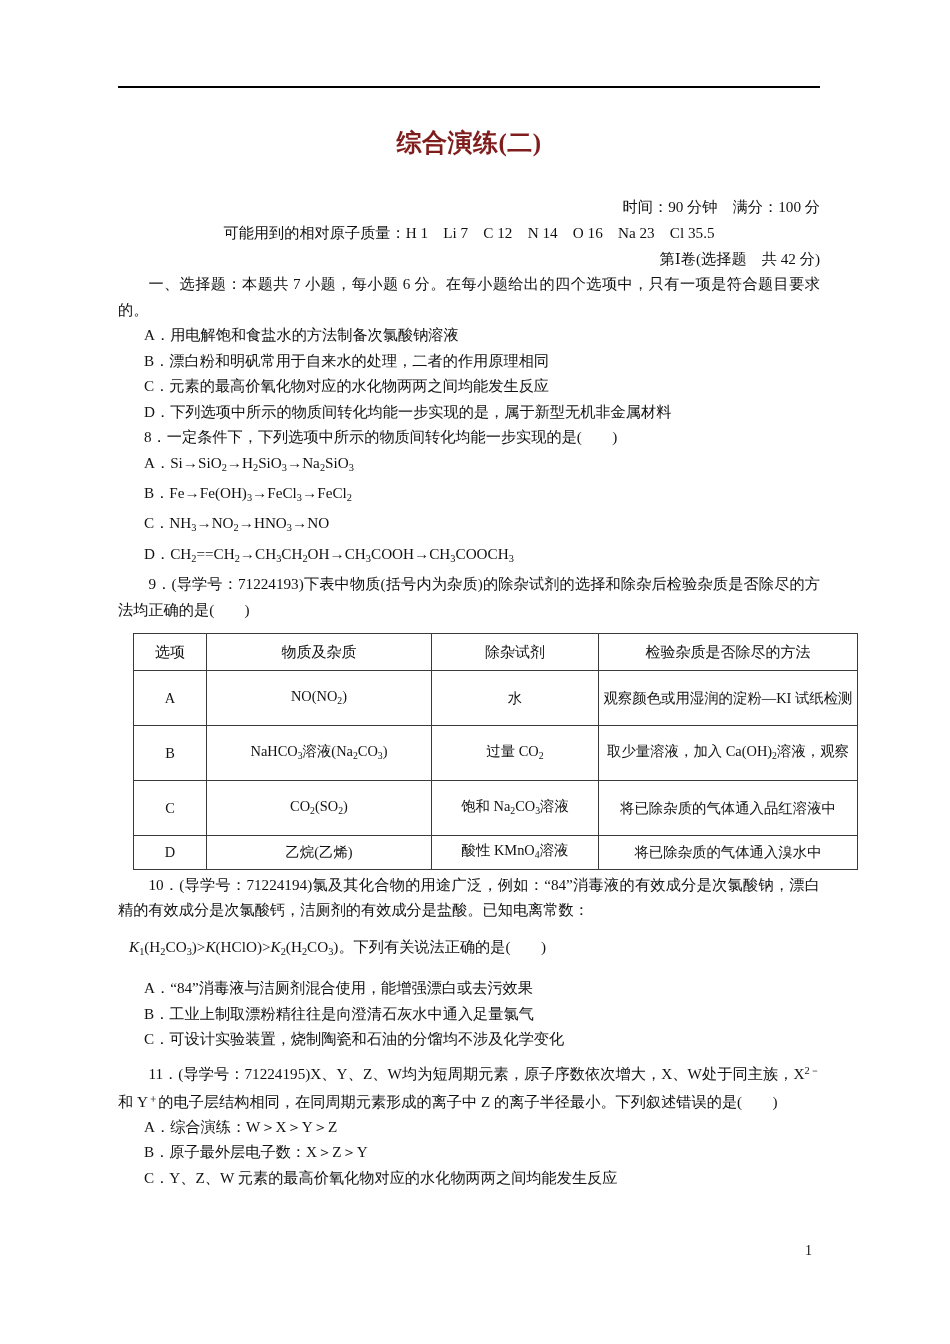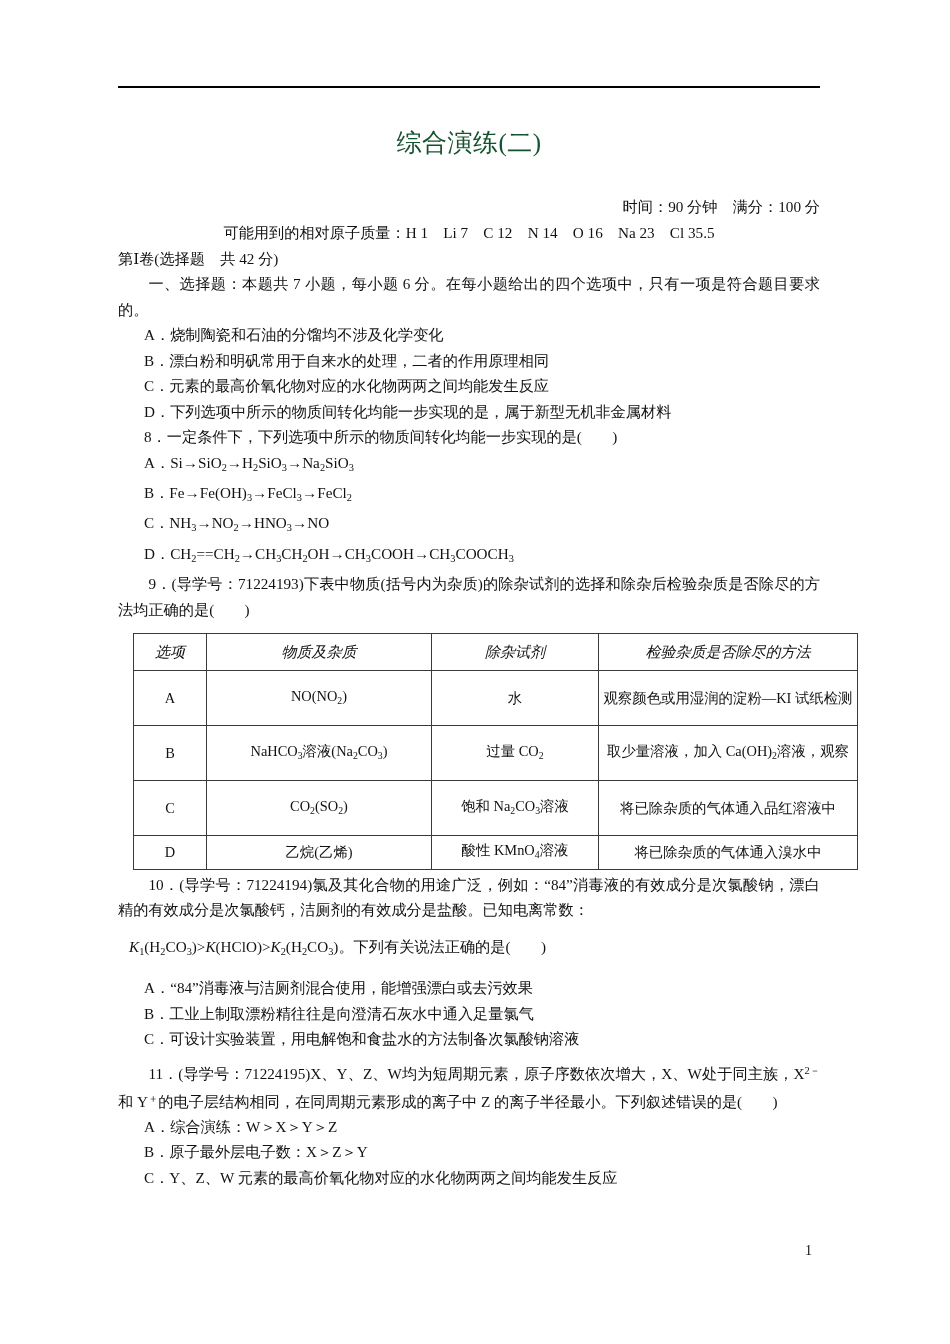--- a/index.html
+++ b/index.html
@@ -27,44 +27,44 @@
     top: 0;
     width: 702px;
   }
   .header-rule {
     margin-top: 86px;
     border: 0;
     border-top: 2.2px solid #000000;
     width: 702px;
   }
   .doc-title {
-    color: #14532d;
+    color: #7f1d1d;
     font-size: 25px;
-    font-weight: normal;
+    font-weight: bold;
     letter-spacing: 0.5px;
     text-align: center;
     margin-top: 38px;
     margin-bottom: 0;
     font-family: "Liberation Serif", "DejaVu Serif", serif;
   }
   .center-line {
     text-align: right;
     font-size: 15.2px;
     line-height: 24px;
     margin-top: 0;
   }
   .time-line { margin-top: 36px; }
   .mass-line {
     text-align: center;
     font-size: 15.2px;
     line-height: 24px;
     margin-top: 2px;
   }
   .vol-line {
-    text-align: left;
+    text-align: right;
     font-size: 15.2px;
     line-height: 24px;
     margin-top: 2px;
   }
   p.body-text {
     font-size: 15.2px;
     line-height: 25.5px;
     margin: 0;
     text-align: justify;
     text-justify: inter-ideograph;
@@ -99,21 +99,21 @@
   }
   table.purif td, table.purif th {
     border: 1.1px solid #3a3a3a;
     text-align: center;
     vertical-align: middle;
     font-size: 14.4px;
     line-height: 22px;
     font-weight: normal;
     padding: 3px 4px;
   }
-  table.purif thead td { height: 30px; font-size: 15px; font-style: italic; }
+  table.purif thead td { height: 30px; font-size: 15px; }
   table.purif tbody tr.tall td { height: 48px; }
   table.purif tbody tr.short td { height: 26px; }
   .c1 { width: 64px; }
   .c2 { width: 216px; }
   .c3 { width: 158px; }
   .c4 { width: 250px; }
 
   .page-number {
     position: absolute;
     left: 805px;
@@ -135,21 +135,21 @@
     <div class="doc-title">综合演练(二)</div>
 
     <div class="center-line time-line">时间：90 分钟　满分：100 分</div>
 
     <div class="mass-line">可能用到的相对原子质量：H 1　Li 7　C 12　N 14　O 16　Na 23　Cl 35.5</div>
 
     <div class="vol-line">第Ⅰ卷(选择题　共 42 分)</div>
 
     <p class="body-text indent2">一、选择题：本题共 7 小题，每小题 6 分。在每小题给出的四个选项中，只有一项是符合题目要求的。</p>
 
-    <p class="opt-line">A．烧制陶瓷和石油的分馏均不涉及化学变化</p>
+    <p class="opt-line">A．用电解饱和食盐水的方法制备次氯酸钠溶液</p>
     <p class="opt-line">B．漂白粉和明矾常用于自来水的处理，二者的作用原理相同</p>
     <p class="opt-line">C．元素的最高价氧化物对应的水化物两两之间均能发生反应</p>
     <p class="opt-line">D．下列选项中所示的物质间转化均能一步实现的是，属于新型无机非金属材料</p>
 
     <p class="q-line">8．一定条件下，下列选项中所示的物质间转化均能一步实现的是(　　)</p>
     <p class="opt-line">A．Si→SiO<sub>2</sub>→H<sub>2</sub>SiO<sub>3</sub>→Na<sub>2</sub>SiO<sub>3</sub></p>
     <p class="opt-line">B．Fe→Fe(OH)<sub>3</sub>→FeCl<sub>3</sub>→FeCl<sub>2</sub></p>
     <p class="opt-line">C．NH<sub>3</sub>→NO<sub>2</sub>→HNO<sub>3</sub>→NO</p>
     <p class="opt-line">D．CH<sub>2</sub>==CH<sub>2</sub>→CH<sub>3</sub>CH<sub>2</sub>OH→CH<sub>3</sub>COOH→CH<sub>3</sub>COOCH<sub>3</sub></p>
 
@@ -189,21 +189,21 @@
           <td class="c3">酸性 KMnO<sub>4</sub>溶液</td>
           <td class="c4">将已除杂质的气体通入溴水中</td>
         </tr>
       </tbody>
     </table>
 
     <p class="body-text indent2">10．(导学号：71224194)氯及其化合物的用途广泛，例如：“84”消毒液的有效成分是次氯酸钠，漂白精的有效成分是次氯酸钙，洁厕剂的有效成分是盐酸。已知电离常数：</p>
     <p class="hang"><span class="ital">K</span><sub>1</sub>(H<sub>2</sub>CO<sub>3</sub>)&gt;<span class="ital">K</span>(HClO)&gt;<span class="ital">K</span><sub>2</sub>(H<sub>2</sub>CO<sub>3</sub>)。下列有关说法正确的是(　　)</p>
     <p class="opt-line">A．“84”消毒液与洁厕剂混合使用，能增强漂白或去污效果</p>
     <p class="opt-line">B．工业上制取漂粉精往往是向澄清石灰水中通入足量氯气</p>
-    <p class="opt-line">C．可设计实验装置，用电解饱和食盐水的方法制备次氯酸钠溶液</p>
+    <p class="opt-line">C．可设计实验装置，烧制陶瓷和石油的分馏均不涉及化学变化</p>
 
     <div class="gap-sm"></div>
 
     <p class="body-text indent2">11．(导学号：71224195)X、Y、Z、W均为短周期元素，原子序数依次增大，X、W处于同主族，X<sup>2－</sup>和 Y<sup>＋</sup>的电子层结构相同，在同周期元素形成的离子中 Z 的离子半径最小。下列叙述错误的是(　　)</p>
     <p class="opt-line">A．综合演练：W＞X＞Y＞Z</p>
     <p class="opt-line">B．原子最外层电子数：X＞Z＞Y</p>
     <p class="opt-line">C．Y、Z、W 元素的最高价氧化物对应的水化物两两之间均能发生反应</p>
 
   </div>
 

